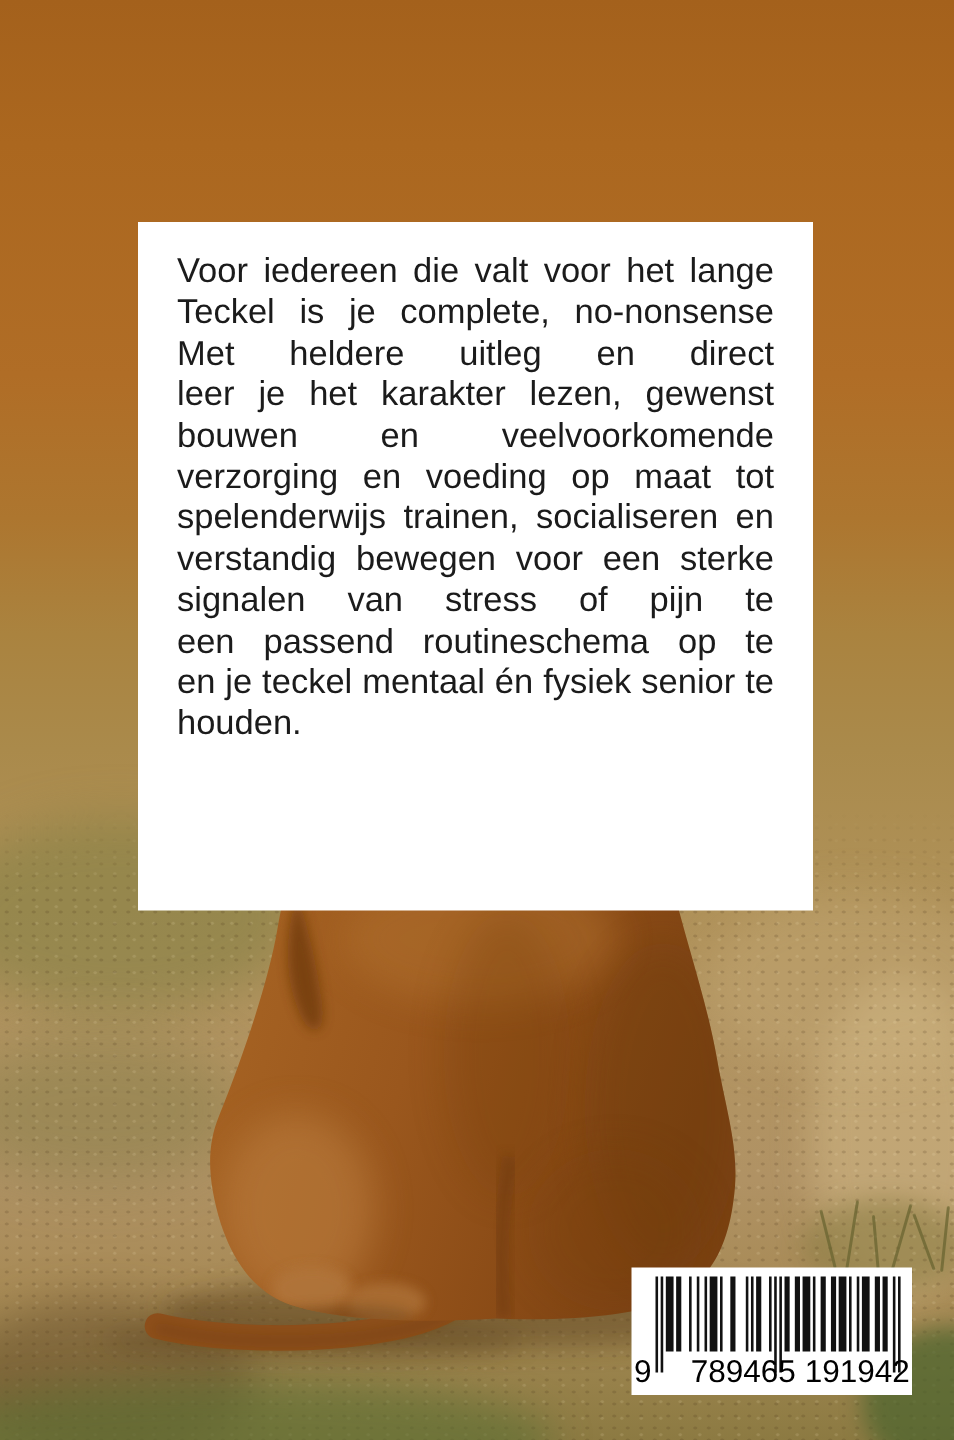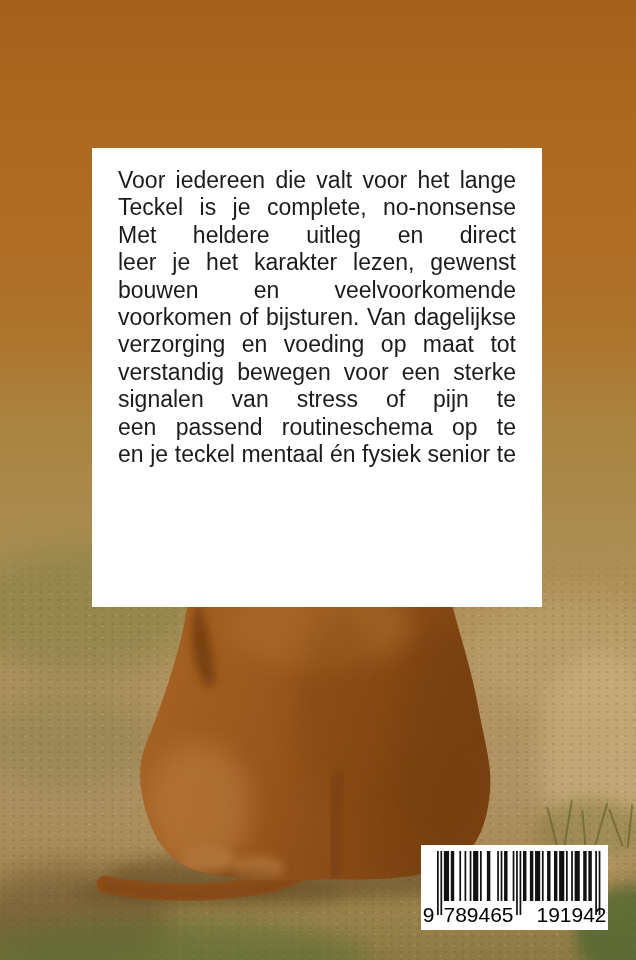--- a/index.html
+++ b/index.html
@@ -44,21 +44,21 @@
     background:#ffffff;box-sizing:border-box;padding:19px 26px 0 26px;z-index:5;}
   .blurb{color:#1b1b1b;font-size:23px;line-height:27.4px;}
   .blurb .line{text-align:justify;text-align-last:justify;height:27.4px;overflow:hidden;}
   .blurb .line.last{text-align-last:left;}
   
   .barcode{position:absolute;left:421px;top:845px;width:187px;height:85px;background:#ffffff;z-index:6;}
   .barcode svg{position:absolute;left:0;top:0;}
   .bc-digit{position:absolute;top:58px;height:24px;line-height:24px;font-size:21px;
     color:#000;text-align:center;letter-spacing:0;}
   .bc-lead{left:0;width:15px;}
-  .bc-g1{left:21px;width:73px;}
+  .bc-g1{left:38px;width:73px;}
   .bc-g2{left:114px;width:73px;}
 </style>
 </head>
 <body>
 
 <div class="cover">
 
   <div class="bg">
     <div class="blob g1"></div>
     <div class="blob g2"></div>
@@ -129,26 +129,27 @@
     </svg>
   </div>
 
   <div class="blurb-box">
     <div class="blurb">
         <div class="line">Voor iedereen die valt voor het lange lijf en</div>
         <div class="line">Teckel is je complete, no-nonsense gids.</div>
         <div class="line">Met heldere uitleg en direct toepasbare tips</div>
         <div class="line">leer je het karakter lezen, gewenst gedrag</div>
         <div class="line">bouwen en veelvoorkomende problemen</div>
-        <div class="line">voorkomen of bijsturen. Van dagelijkse</div>
         <div class="line">verzorging en voeding op maat tot</div>
+        <div class="line">spelenderwijs trainen, socialiseren en</div>
         <div class="line">verstandig bewegen voor een sterke rug: je</div>
         <div class="line">signalen van stress of pijn te herkennen,</div>
         <div class="line">een passend routineschema op te zetten</div>
         <div class="line">en je teckel mentaal én fysiek senior te</div>
+        <div class="line last">houden.</div>
       </div>
   </div>
 
   <div class="barcode">
     <svg viewBox="0 0 187 85" width="187" height="85">
         <rect x="16.00" y="6" width="1.72" height="64" fill="#111111"></rect>
         <rect x="19.44" y="6" width="1.72" height="64" fill="#111111"></rect>
         <rect x="22.88" y="6" width="5.16" height="50" fill="#111111"></rect>
         <rect x="29.76" y="6" width="3.44" height="50" fill="#111111"></rect>
         <rect x="38.36" y="6" width="1.72" height="50" fill="#111111"></rect>

